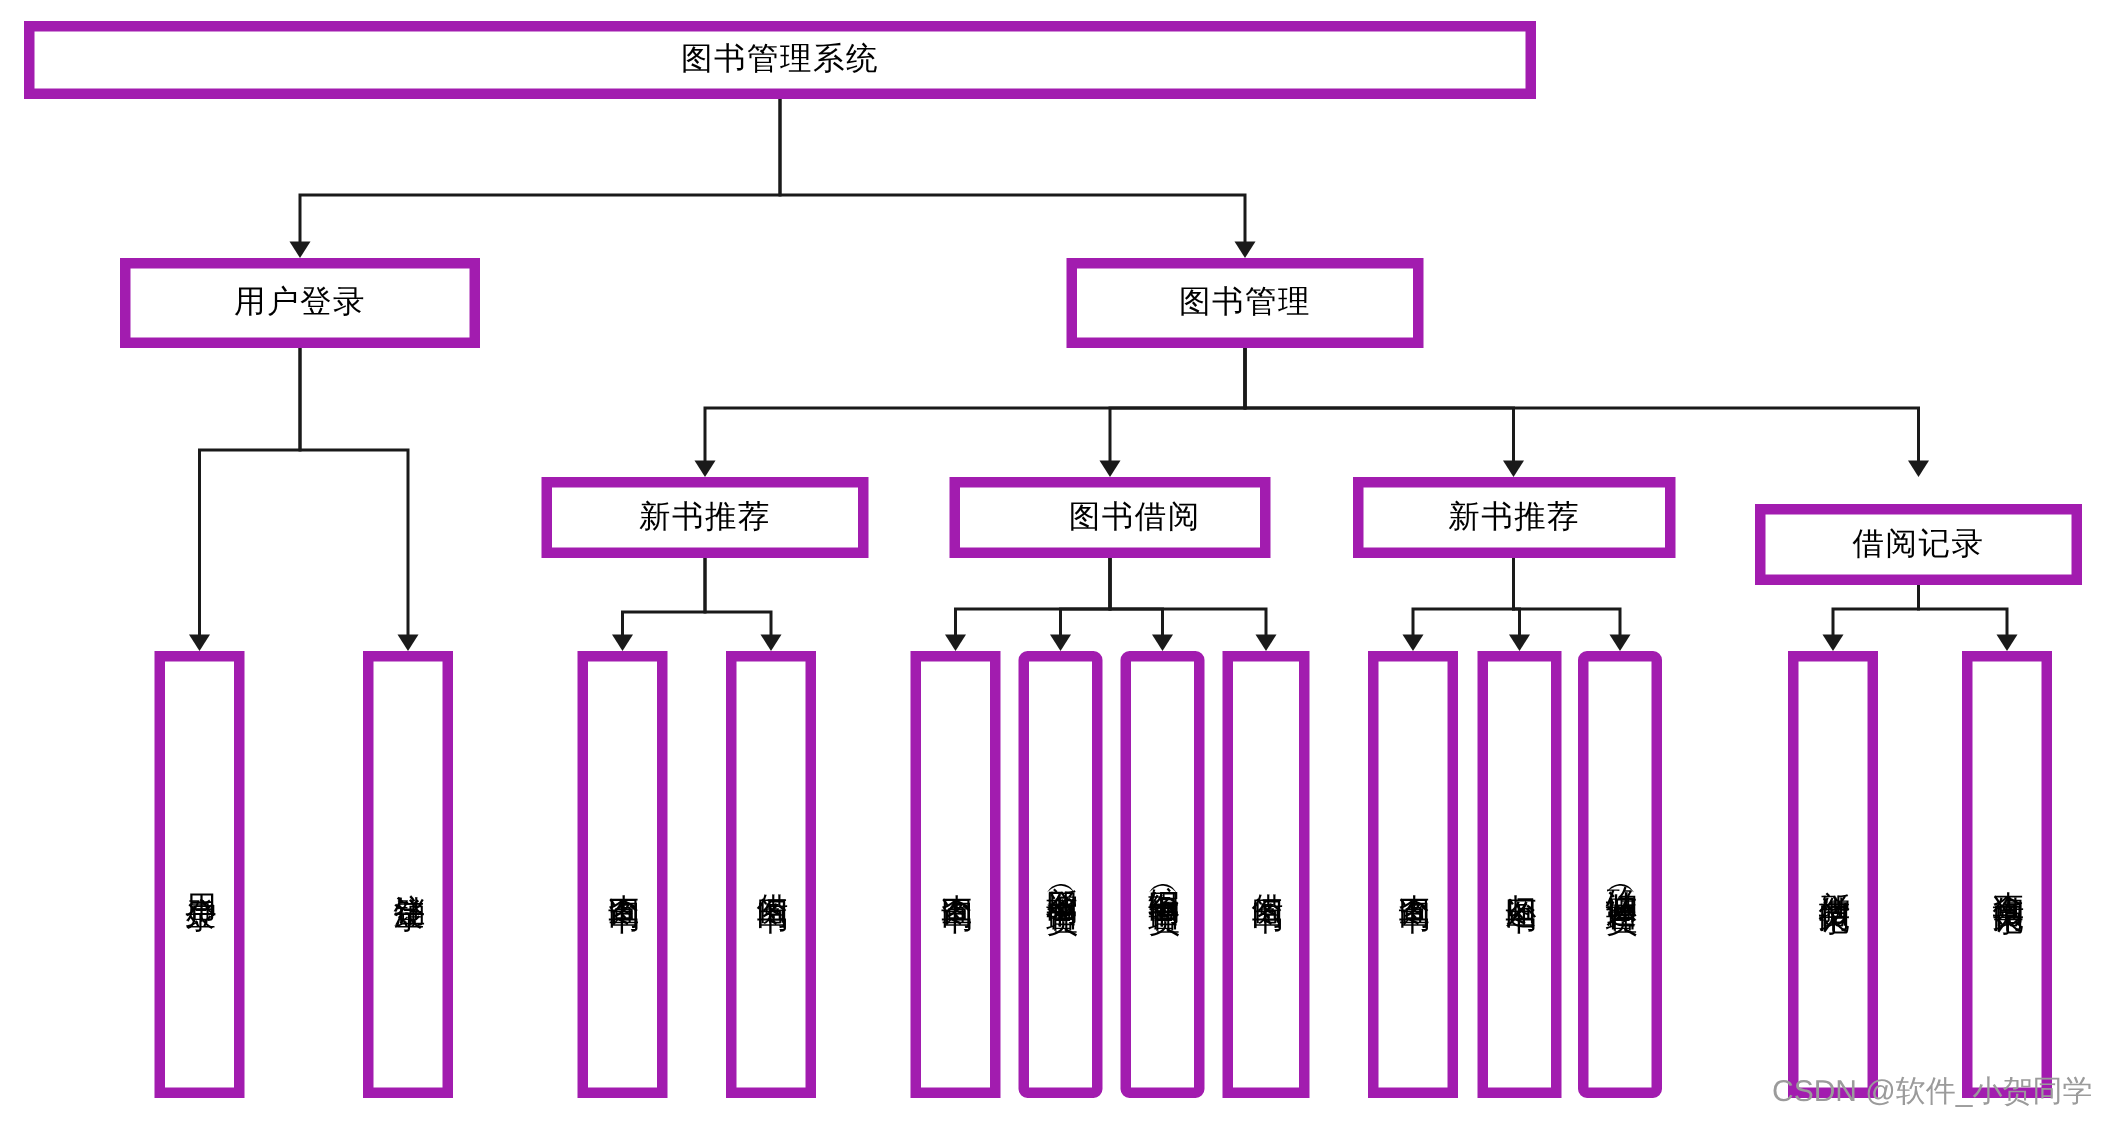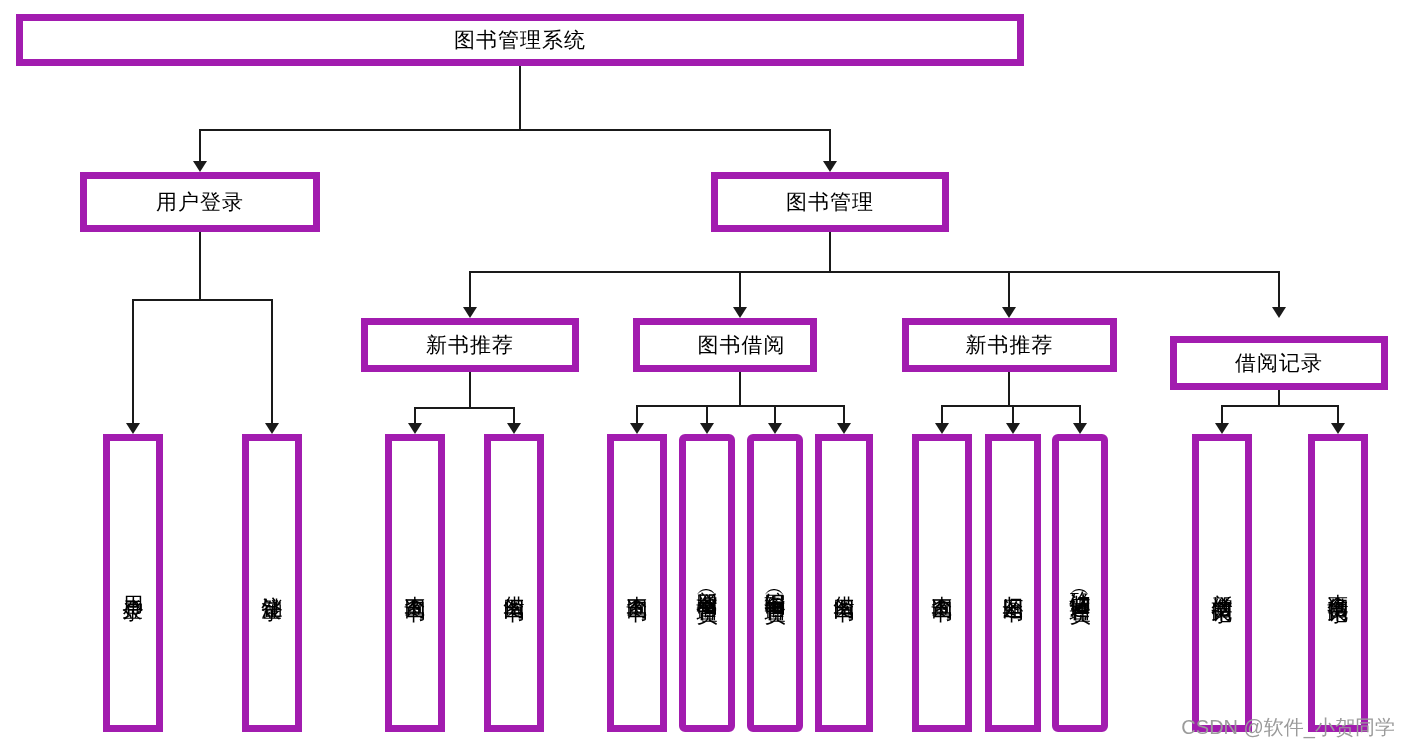--- a/index.html
+++ b/index.html
@@ -115,21 +115,21 @@
       </div>
       <div class="node h" style="left: 80px; top: 172px; width: 240px; height: 60px;">
         <span>用户登录</span>
       </div>
       <div class="node h" style="left: 711px; top: 172px; width: 238px; height: 60px;">
         <span>图书管理</span>
       </div>
       <div class="node h" style="left: 361px; top: 318px; width: 218px; height: 54px;">
         <span>新书推荐</span>
       </div>
-      <div class="node h" style="left: 633px; top: 318px; width: 184px; height: 54px; padding-left: 33px;">
+      <div class="node h" style="left: 633px; top: 318px; width: 214px; height: 54px; padding-left: 33px;">
         <span>图书借阅</span>
       </div>
       <div class="node h" style="left: 902px; top: 318px; width: 215px; height: 54px;">
         <span>新书推荐</span>
       </div>
       <div class="node h" style="left: 1170px; top: 336px; width: 218px; height: 54px;">
         <span>借阅记录</span>
       </div>
       <div class="node v" style="left: 103px; top: 434px; width: 60px; height: 298px;">
         <span class="vtext">用户登录</span>

